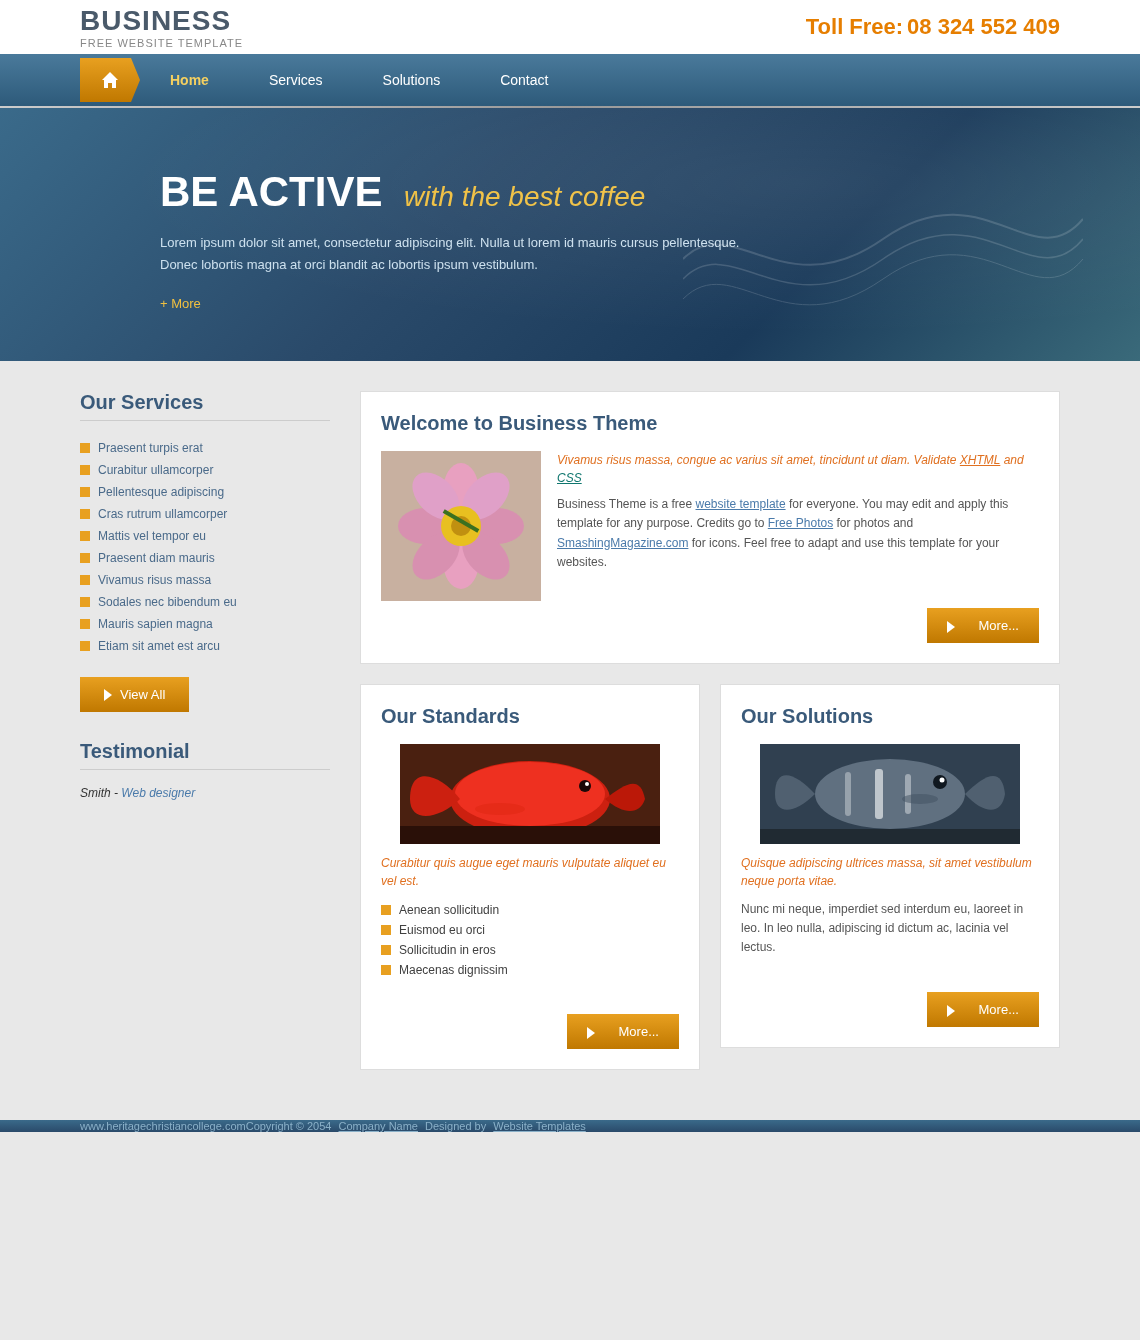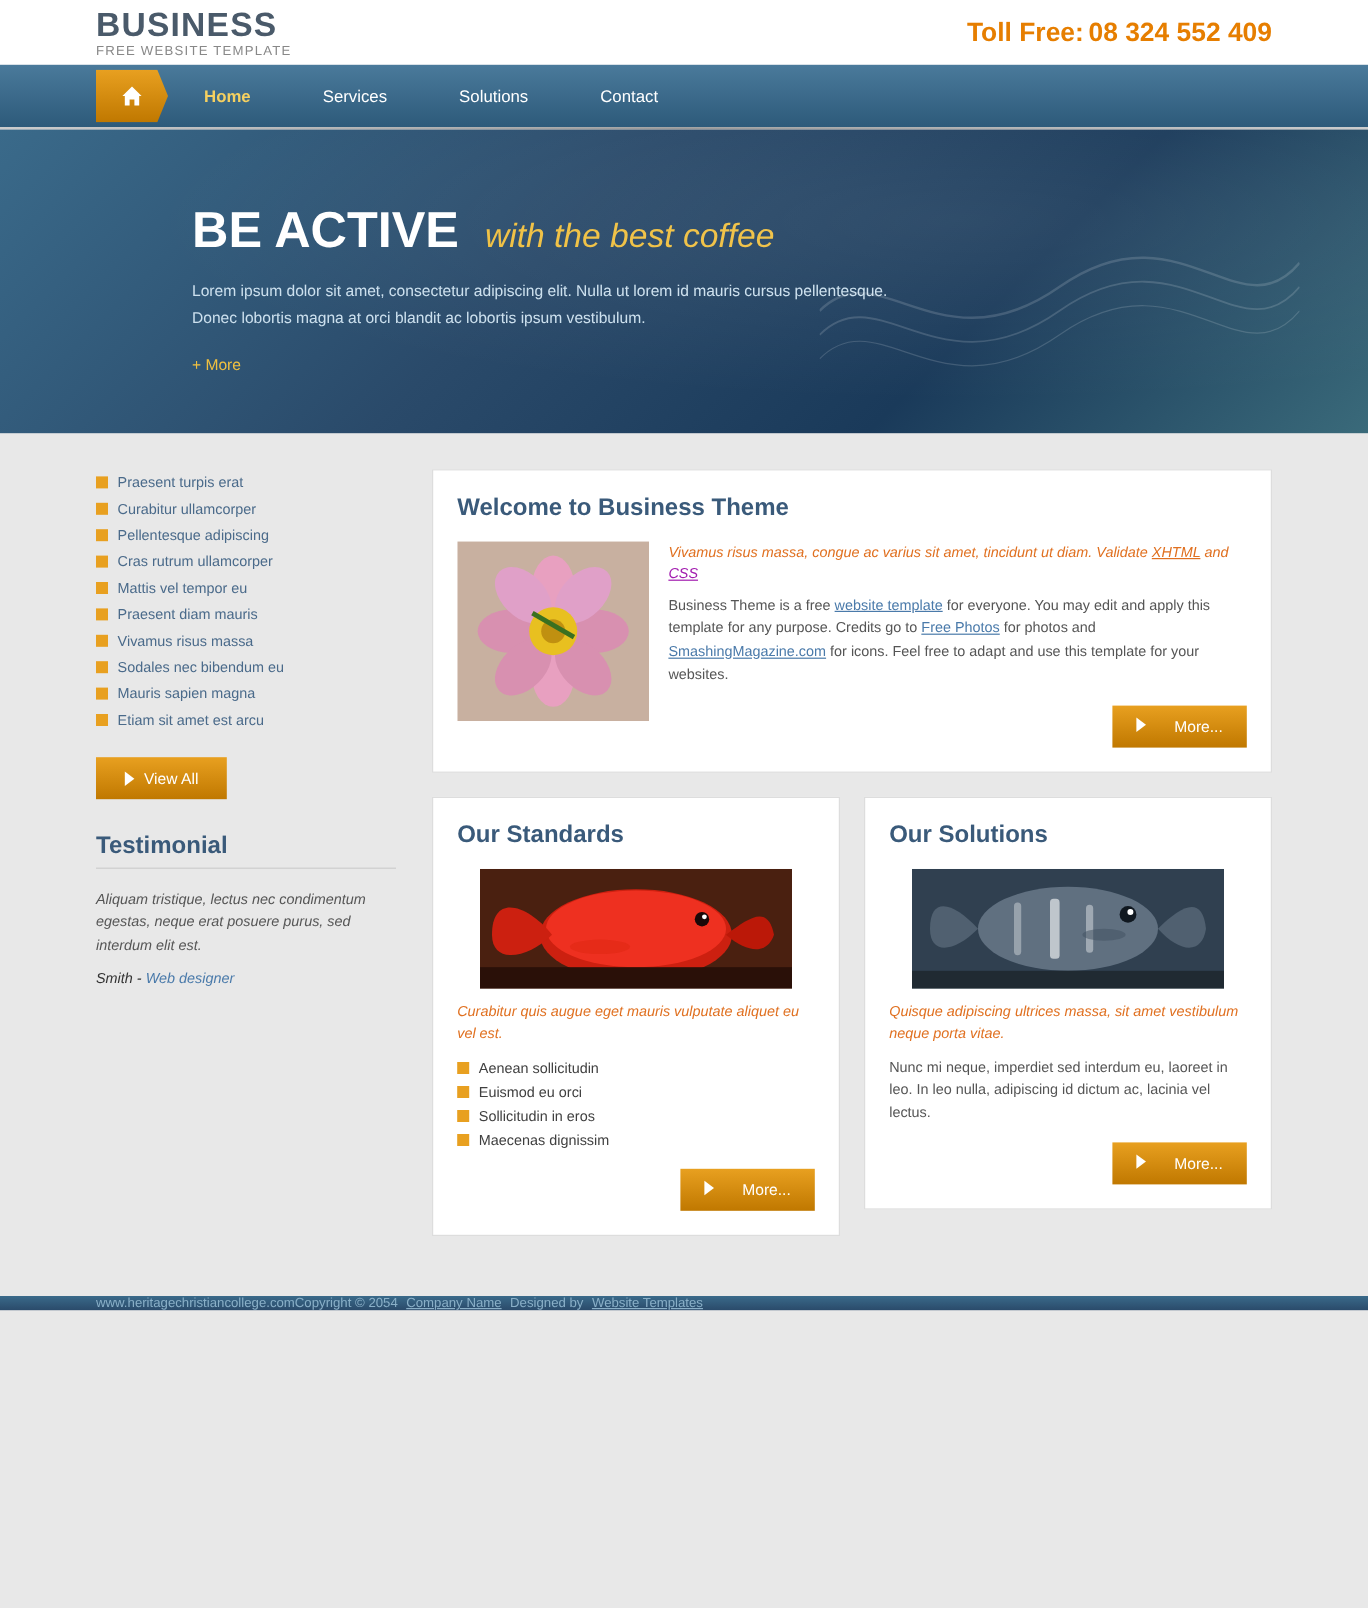--- a/index.html
+++ b/index.html
@@ -46,21 +46,21 @@
     .testimonial-author a { color: #4a7aaa; }
 
     
     #content { flex: 1; }
 
     .content-section { background: #fff; padding: 20px; margin-bottom: 20px; border: 1px solid #ddd; }
     .content-section-title { font-size: 20px; color: #3a5a7a; font-weight: bold; margin-bottom: 16px; }
     .welcome-text .orange-italic { color: #e07020; font-style: italic; font-size: 12px; margin-bottom: 8px; line-height: 1.5; }
     .welcome-text p { font-size: 12px; color: #555; line-height: 1.6; }
     .welcome-text a { color: #4a7aaa; text-decoration: underline; }
-    .more-btn { background: linear-gradient(to bottom, #e8a020, #c07800); color: #fff; border: none; padding: 10px 20px; cursor: pointer; font-size: 13px; display: flex; align-items: flex-start; gap: 24px; float: right; margin-top: 4px; }
+    .more-btn { background: linear-gradient(to bottom, #e8a020, #c07800); color: #fff; border: none; padding: 10px 20px; cursor: pointer; font-size: 13px; display: flex; align-items: flex-end; gap: 24px; float: right; margin-top: 24px; }
 
     .orange-italic-sm { color: #e07020; font-style: italic; font-size: 12px; margin-bottom: 10px; line-height: 1.5; }
     .std-list { list-style: none; margin: 8px 0; }
     .std-list li { padding: 3px 0; font-size: 12px; color: #404040; display: flex; align-items: center; gap: 8px; }
     .sol-text { font-size: 12px; color: #555; line-height: 1.6; margin-bottom: 8px; }
     .more-btn-wrap { display: flex; justify-content: flex-end; margin-top: 10px; }
 
     
     #footer { background: linear-gradient(to bottom, #3a6a8a, #2a4a6a); padding: 0 80px; display: flex; justify-content: flex-start; align-items: center; }
     #footer-left { color: #8ab0c8; font-size: 11px; }
@@ -114,20 +114,21 @@
     <span style="font-size:28px;color:#f0c040;font-style:italic;margin-left:18px;">with the best coffee</span>
   </div>
   <p style="color:#cce0ee;font-size:13px;line-height:1.7;margin-top:16px;max-width:700px;white-space:pre-line;">Lorem ipsum dolor sit amet, consectetur adipiscing elit. Nulla ut lorem id mauris cursus pellentesque.
 Donec lobortis magna at orci blandit ac lobortis ipsum vestibulum.</p>
   <div style="color:#f0c040;margin-top:20px;font-size:13px;cursor:pointer;">+ More</div>
 </div>
 
 <div id="main">
 
   <div id="sidebar">
+    <h2 class="section-title">Our Services</h2>
     <ul class="service-list">
       <li>
           <div class="bullet-icon"></div>
           <span>Praesent turpis erat</span>
         </li>
       <li>
           <div class="bullet-icon"></div>
           <span>Curabitur ullamcorper</span>
         </li>
       <li>
@@ -163,21 +164,20 @@
           <span>Etiam sit amet est arcu</span>
         </li>
     </ul>
     <button class="view-all-btn">
       <div class="btn-arrow"></div>
       <span>View All</span>
     </button>
 
     <div class="testimonial-section">
       <h2 class="section-title">Testimonial</h2>
-      <p class="testimonial-text">Aliquam tristique, lectus nec condimentum egestas, neque erat posuere purus, sed interdum elit est.</p>
       <p class="testimonial-author">
         <span>Smith</span> - <a>Web designer</a>
       </p>
     </div>
   </div>
 
   <div id="content">
 
     <div class="content-section">
       <h2 class="content-section-title">Welcome to Business Theme</h2>
@@ -198,21 +198,21 @@
             <circle cx="80" cy="75" r="20" fill="#e8c020"></circle>
             <circle cx="80" cy="75" r="10" fill="#c09010"></circle>
             <rect x="60" y="68" width="40" height="4" fill="#3a7020" transform="rotate(30 80 70)"></rect>
           </svg>
         </div>
         <div class="welcome-text clearfix">
           <p class="orange-italic">
             <span>Vivamus risus massa, congue ac varius sit amet, tincidunt ut diam. Validate </span>
             <a style="color:#e07020;font-style:italic;text-decoration:underline;">XHTML</a>
             <span> and </span>
-            <a style="color:#a21caf;font-style:italic;text-decoration:underline;">CSS</a>
+            <a style="color:#0f766e;font-style:italic;text-decoration:underline;">CSS</a>
           </p>
           <p style="font-size:12px;color:#555;line-height:1.6;">
             Business Theme is a free <a style="color:#4a7aaa;text-decoration:underline;">website template</a> for everyone. You may edit and apply this template for any purpose. Credits go to <a style="color:#4a7aaa;text-decoration:underline;">Free Photos</a> for photos and <a style="color:#4a7aaa;text-decoration:underline;">SmashingMagazine.com</a> for icons. Feel free to adapt and use this template for your websites.
           </p>
           <div style="display:flex;justify-content:flex-end;margin-top:12px;">
             <button class="more-btn" style="float:none;">
               <div class="btn-arrow"></div>
               <span>More...</span>
             </button>
           </div>

